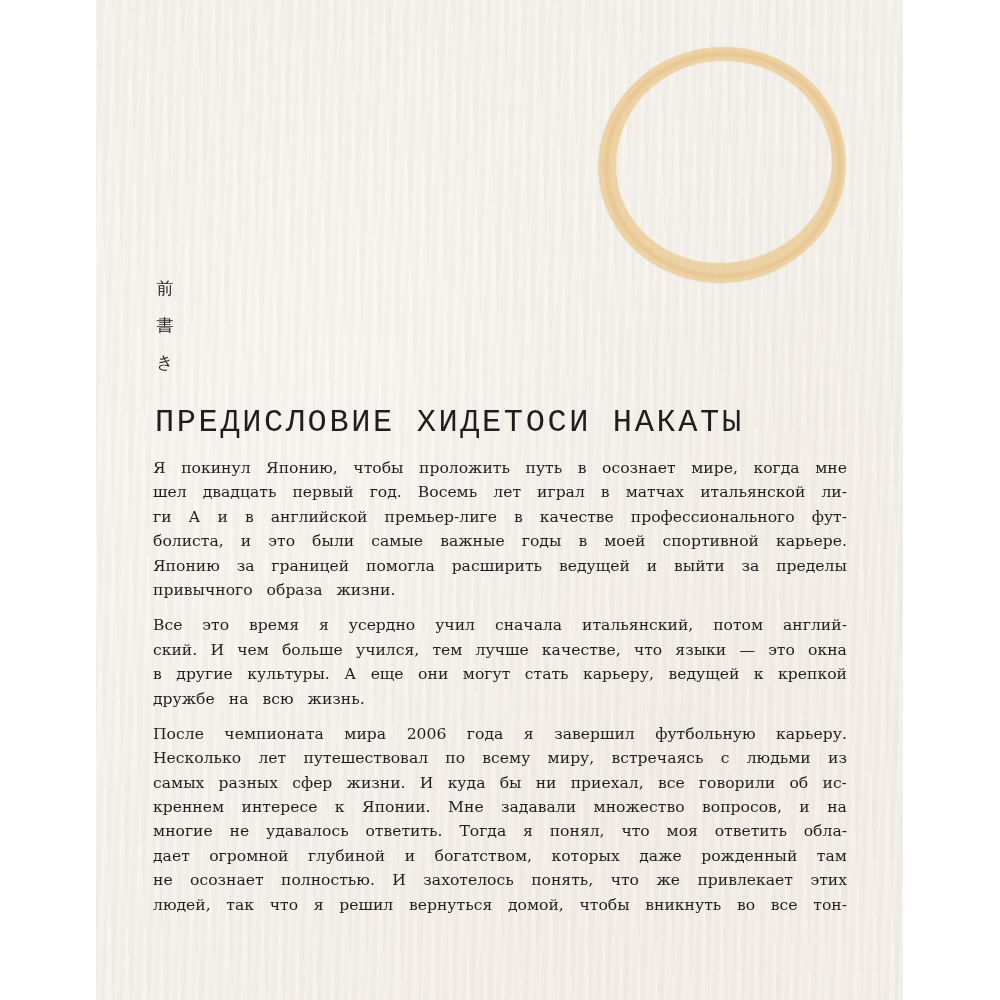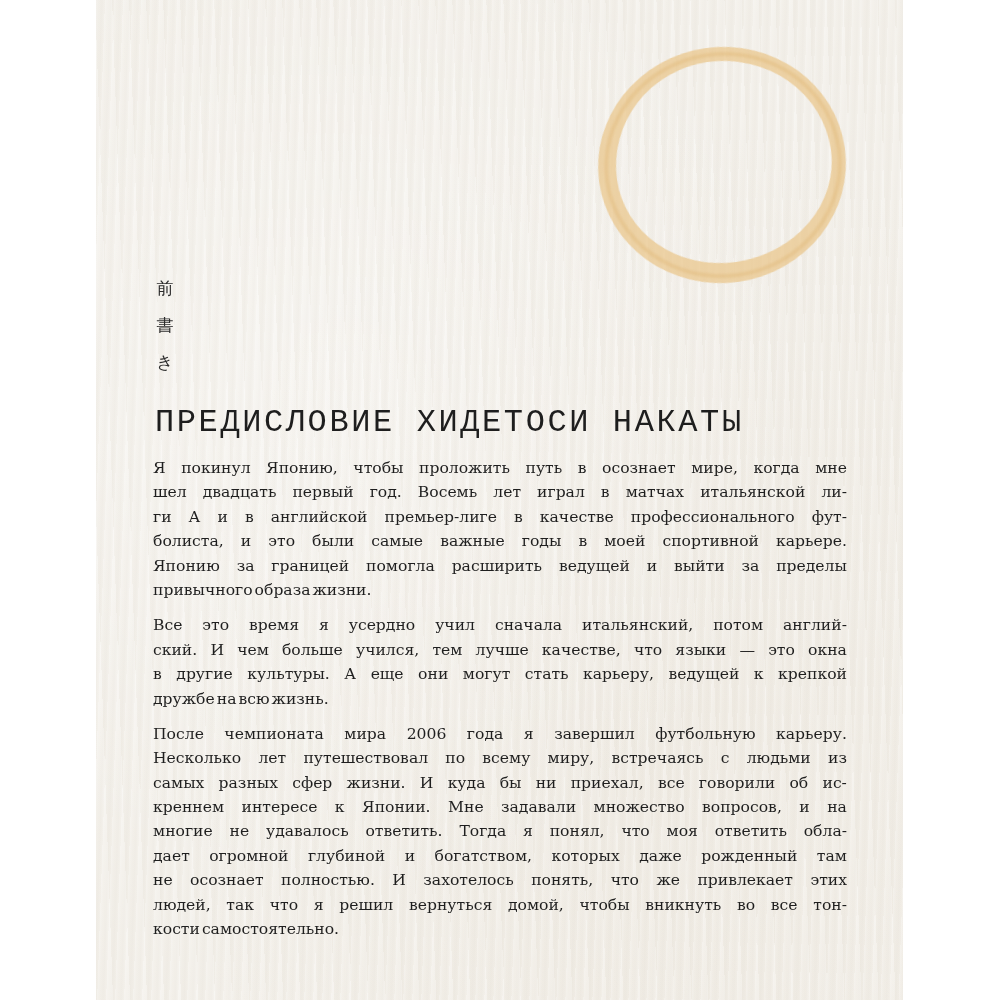--- a/index.html
+++ b/index.html
@@ -84,21 +84,21 @@
     }
     .para { margin: 0 0 11px 0; }
     .justify-line {
       display: flex;
       justify-content: space-between;
       height: 24.4px;
       line-height: 24.4px;
     }
     .justify-line.last {
       justify-content: flex-start;
-      gap: 2px;
+      gap: 14px;
     }
   </style>
 </head>
 <body>
 
 <div class="page">
   <div class="coffee-ring"></div>
   <div class="coffee-ring-inner"></div>
 </div>
 
@@ -324,18 +324,14 @@
         <span>я</span>
         <span>решил</span>
         <span>вернуться</span>
         <span>домой,</span>
         <span>чтобы</span>
         <span>вникнуть</span>
         <span>во</span>
         <span>все</span>
         <span>тон-</span>
       </div>
-    <div class="jline last justify-line">
-        <span>кости</span>
-        <span>самостоятельно.</span>
-      </div>
   </div>
 </div>
 
 </body></html>

